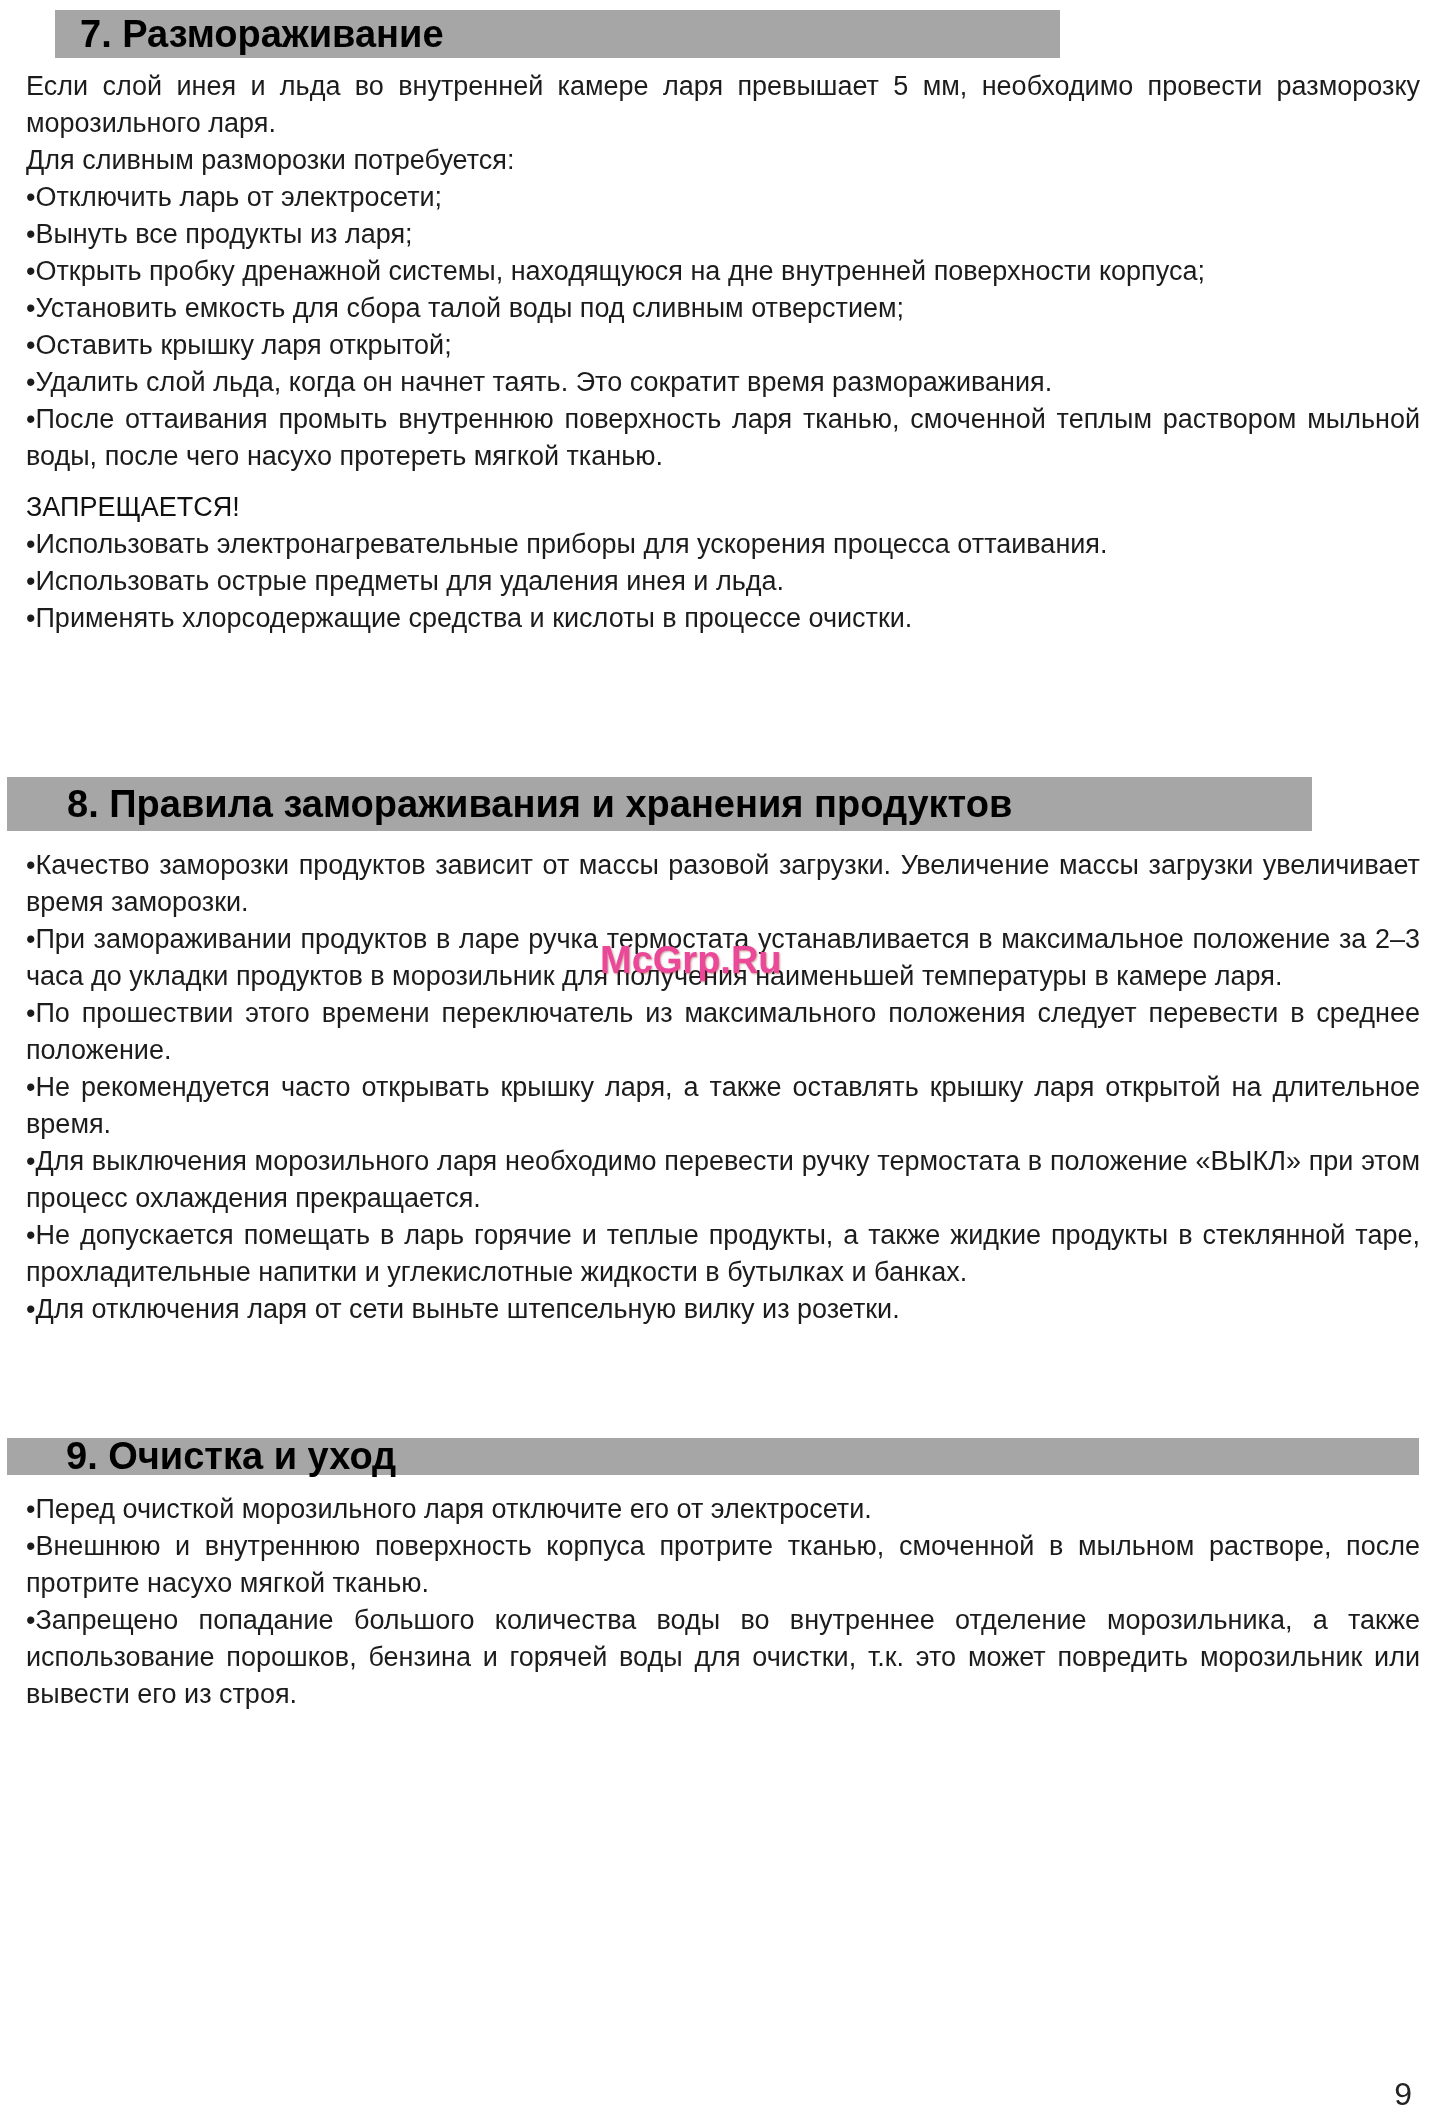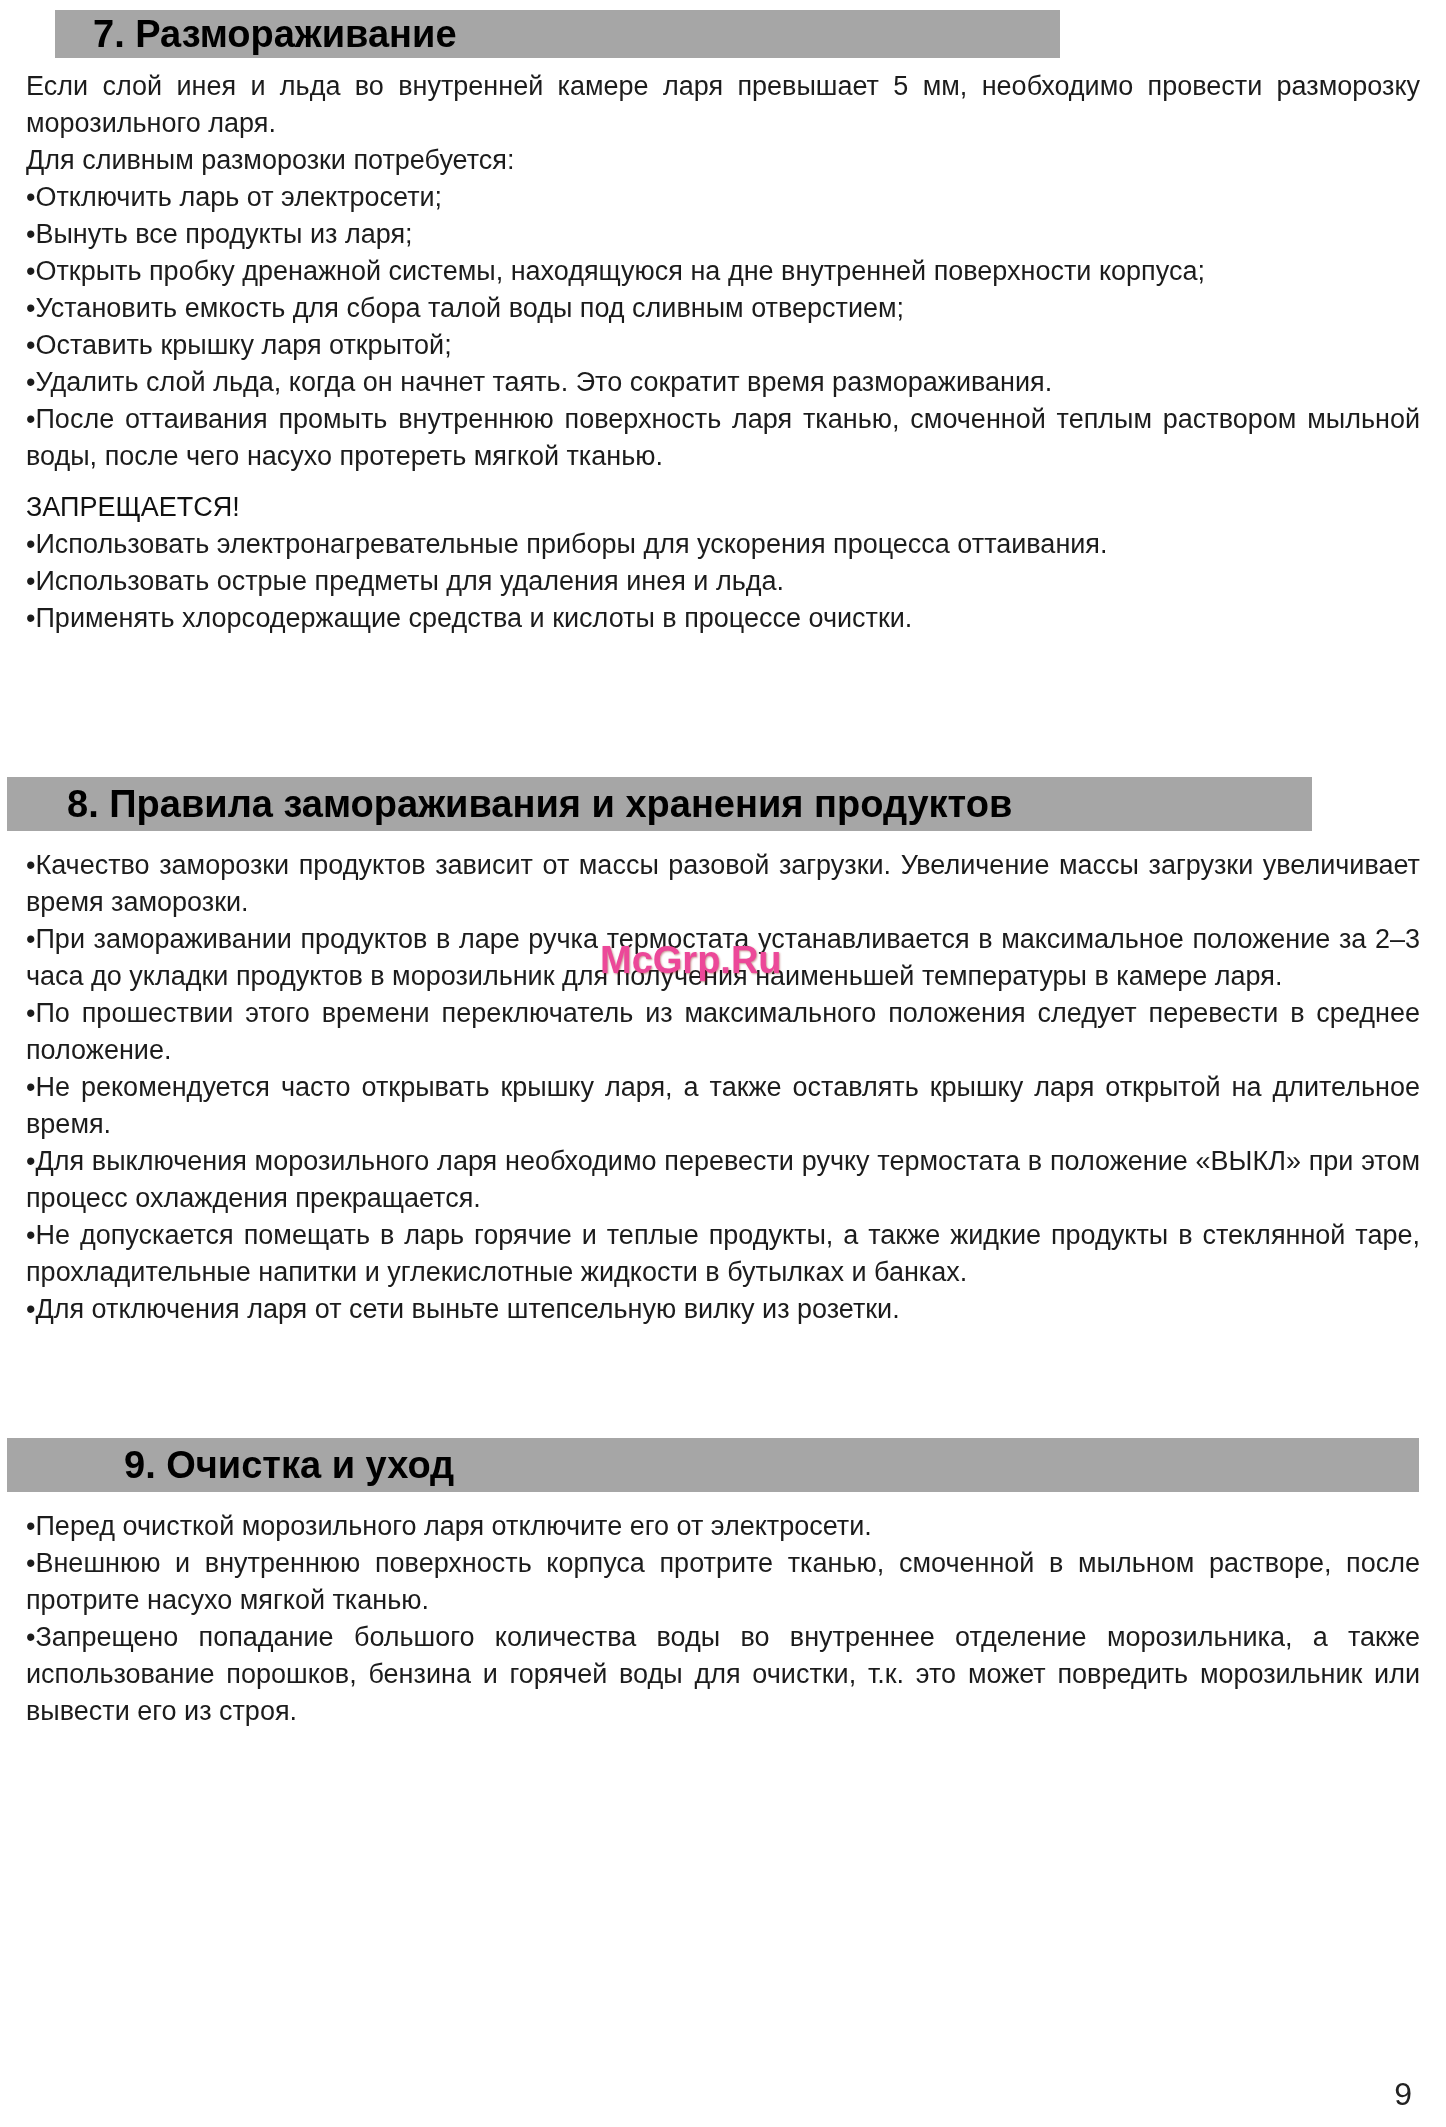--- a/index.html
+++ b/index.html
@@ -19,33 +19,33 @@
     font-weight: 700;
     font-size: 38px;
     display: flex;
     align-items: center;
     box-sizing: border-box;
   }
   .hbar-1 {
     margin: 10px 0 0 55px;
     width: 1005px;
     height: 48px;
-    padding-left: 38px;
+    padding-left: 25px;
   }
   .hbar-2 {
     margin: 140px 0 0 7px;
     width: 1305px;
     height: 54px;
     padding-left: 60px;
   }
   .hbar-3 {
     margin: 110px 4px 0 7px;
     width: 1412px;
-    height: 54px;
-    padding-left: 117px;
+    height: 37px;
+    padding-left: 59px;
   }
   .textblock {
     padding: 0 26px;
     font-size: 27px;
     line-height: 37px;
     text-align: justify;
     color: #1c1c1c;
   }
   .textblock.first { margin-top: 10px; }
   .textblock.after-bar { margin-top: 16px; }

